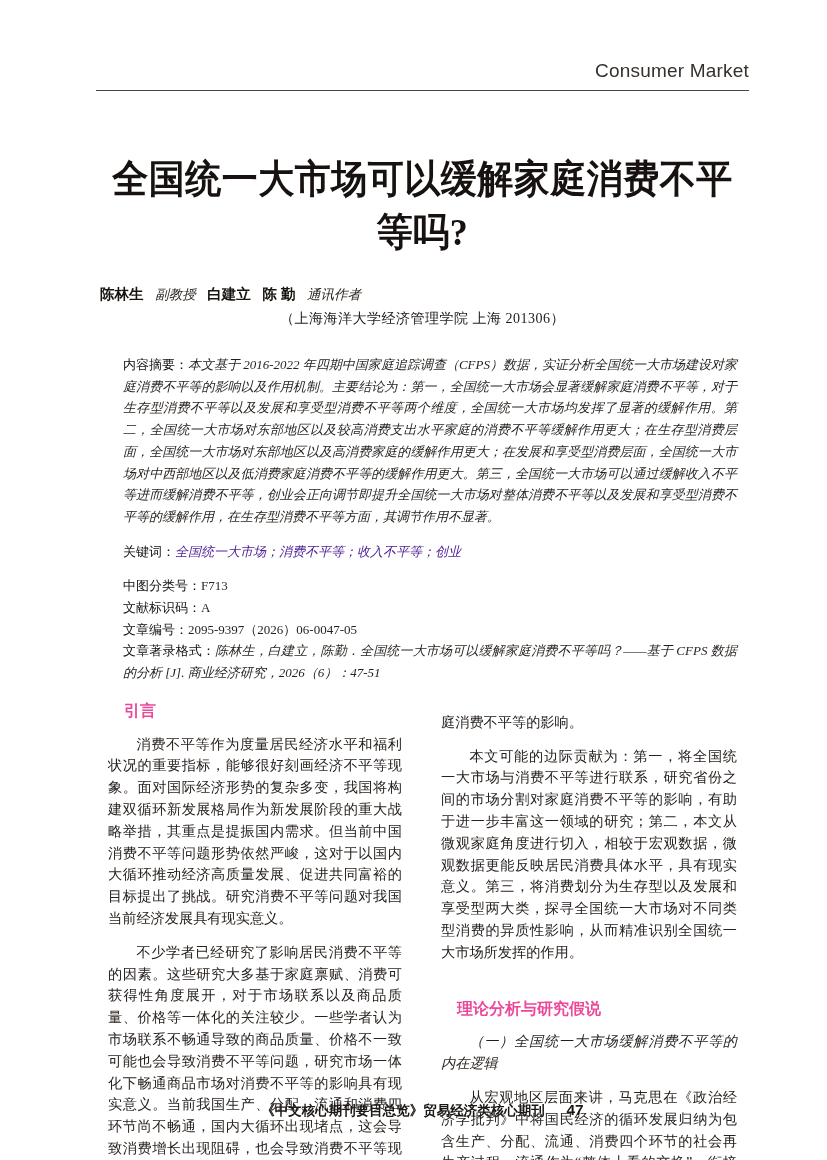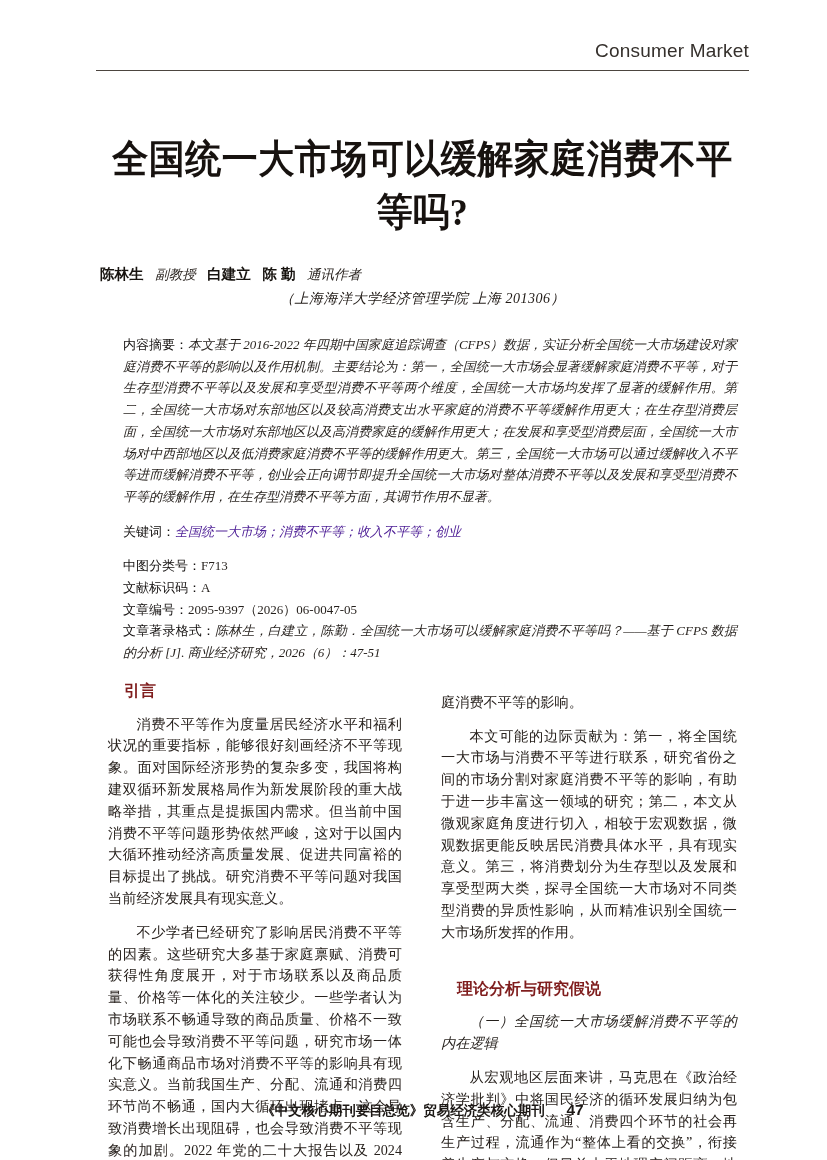--- a/index.html
+++ b/index.html
@@ -10,21 +10,21 @@
     background:#ffffff;
     color:#2a2523;
     font-family:"Liberation Serif","DejaVu Serif",serif;
     overflow:hidden;
     box-sizing:border-box;
     padding:0 78px 0 96px;
   }
 
   
   .journal-header{
-    padding-top:40px;
+    padding-top:60px;
     text-align:right;
     font-family:"Liberation Sans","DejaVu Sans",sans-serif;
     font-size:19px;
     color:#35302c;
     letter-spacing:.2px;
     border-bottom:1.6px solid #4c453f;
     padding-bottom:8px;
   }
 
   
@@ -52,21 +52,20 @@
     margin-top:30px;
     text-align:left;
     font-size:14.5px;
     color:#17130f;
   }
   .author-name{font-family:"Liberation Sans","DejaVu Sans",sans-serif;font-weight:700;margin:0 4px;}
   .author-role{font-style:italic;font-size:13.5px;margin:0 4px;color:#2a2420;}
   .affiliation-line{
     margin-top:6px;
     text-align:center;
-    font-style:italic;
     font-size:14px;
     color:#201a16;
     letter-spacing:.5px;
   }
 
   
   .meta-block{
     margin:26px 12px 0 27px;
     font-size:13px;
     line-height:21.7px;
@@ -98,21 +97,21 @@
     line-height:21.8px;
     text-align:justify;
     color:#28221e;
   }
   .col-left{width:318px;}
   .col-right{width:320px;}
   .sec-heading{
     font-family:"Liberation Sans","DejaVu Sans",sans-serif;
     font-weight:700;
     font-size:16px;
-    color:#7f1d1d;
+    color:#ec4899;
     margin:0 0 4px 28px;
   }
   .col p{margin:12px;}
   .p-indent{text-indent:2em;}
   .sub-heading{
     font-style:italic;
     text-indent:2em;
     color:#241f1b;
   }
   .spacer-lg{height:22px;}

